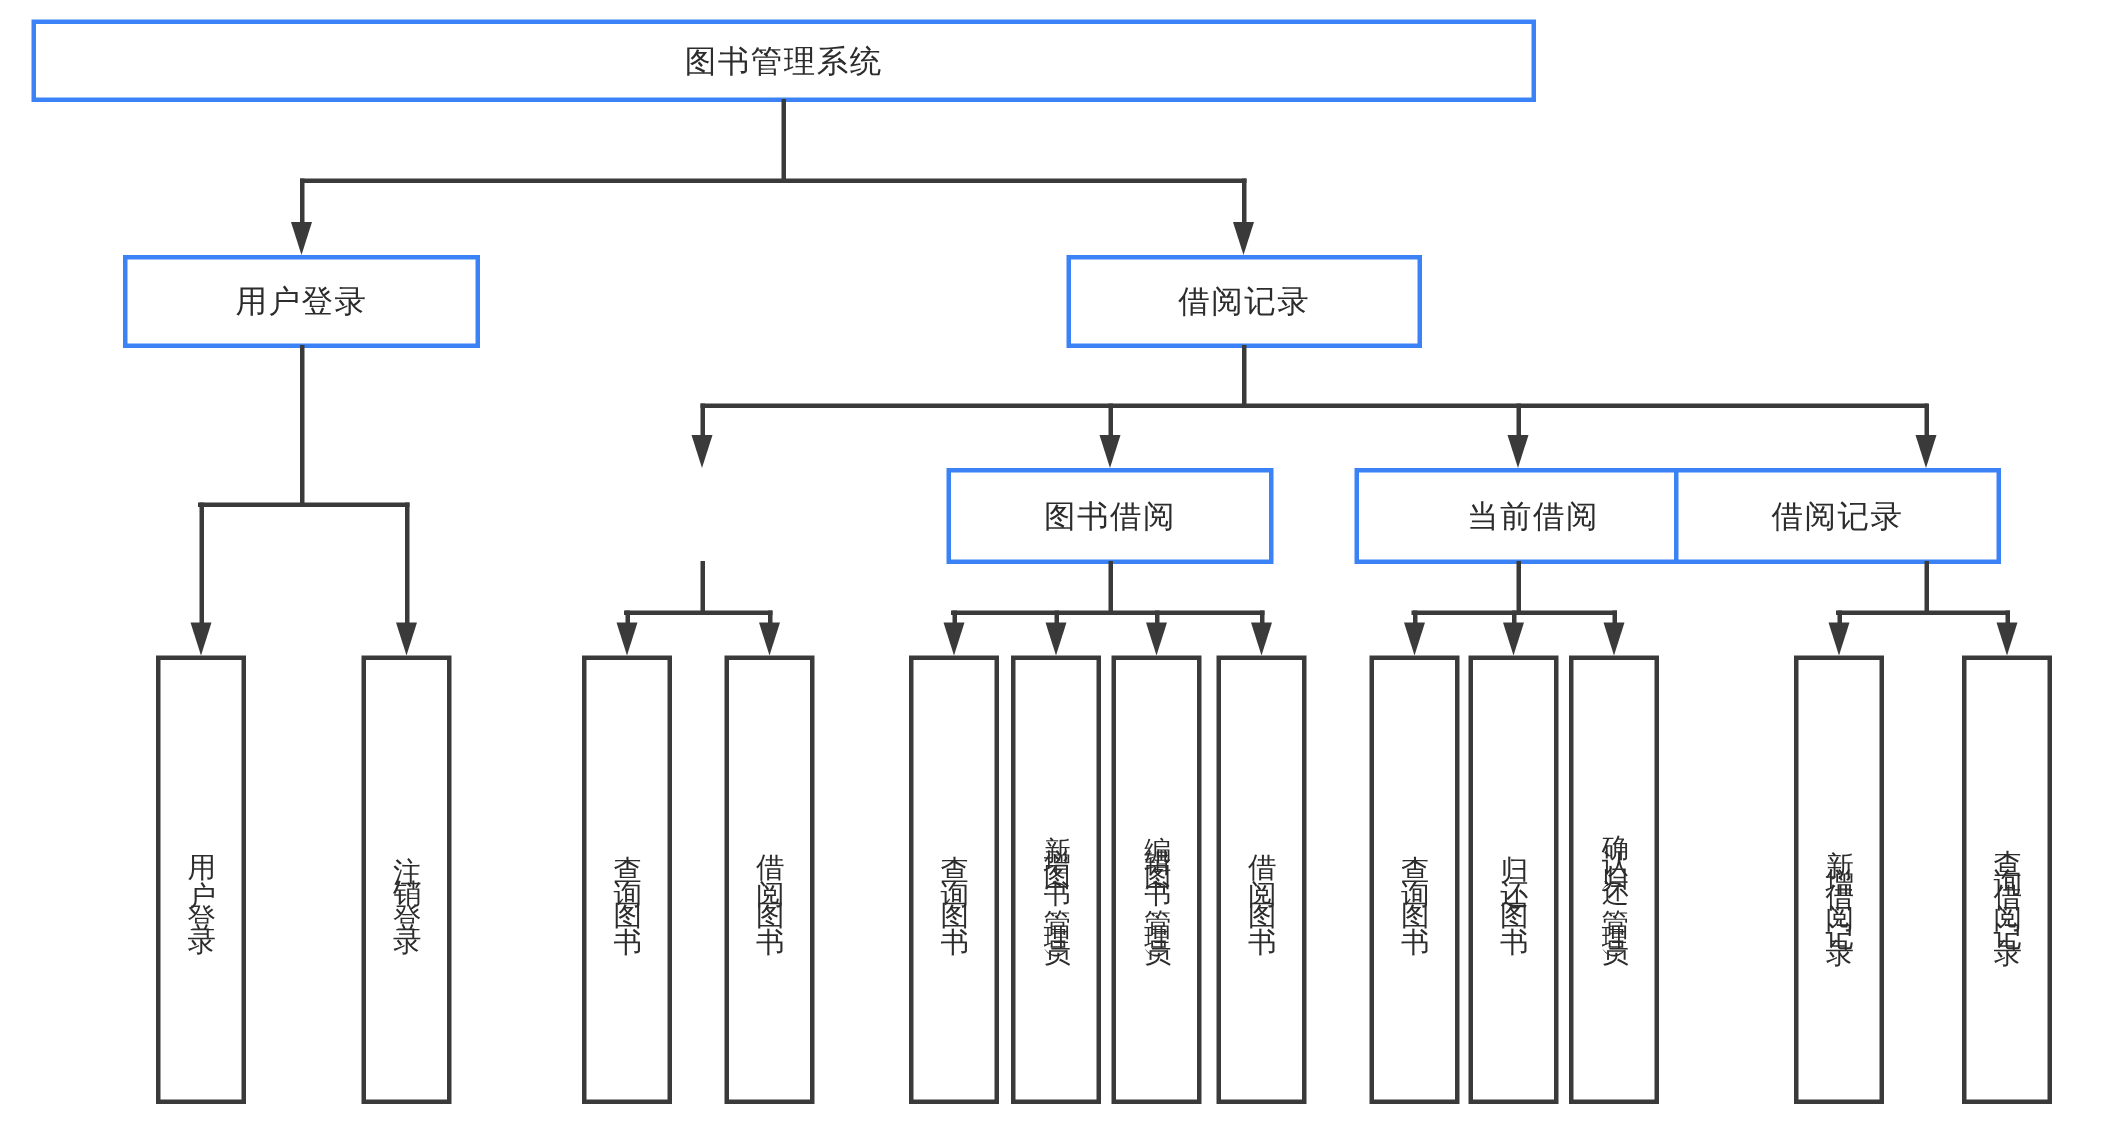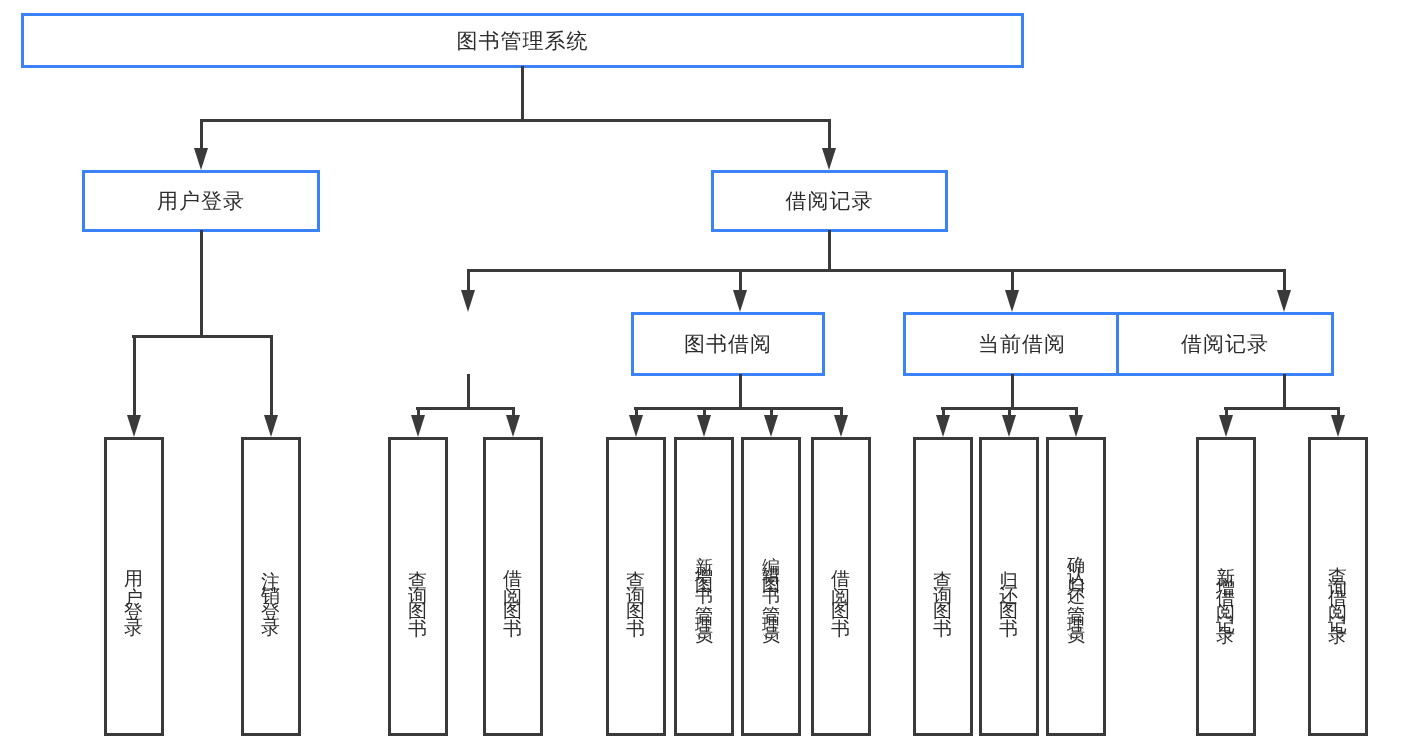--- a/index.html
+++ b/index.html
@@ -93,21 +93,21 @@
   <div class="hl" style="left:467px;top:269px;width:818px;"></div>
   <div class="as" style="left:467px;top:269px;height:28px;"></div>
   <div class="ah" style="left:461px;top:290px;"></div>
   <div class="as" style="left:739px;top:269px;height:28px;"></div>
   <div class="ah" style="left:733px;top:290px;"></div>
   <div class="as" style="left:1011px;top:269px;height:28px;"></div>
   <div class="ah" style="left:1005px;top:290px;"></div>
   <div class="as" style="left:1283px;top:269px;height:28px;"></div>
   <div class="ah" style="left:1277px;top:290px;"></div>
 
-  <div class="node" style="left:631px;top:312px;width:194px;height:64px;">
+  <div class="node" style="left:631px;top:312px;width:218px;height:64px;">
     <span>图书借阅</span>
   </div>
   <div class="node" style="left:903px;top:312px;width:218px;height:64px;padding-left:20px;">
     <span>当前借阅</span>
   </div>
   <div class="node" style="left:1116px;top:312px;width:218px;height:64px;">
     <span>借阅记录</span>
   </div>
 
   <div class="vl" style="left:467px;top:374px;height:35px;"></div>

